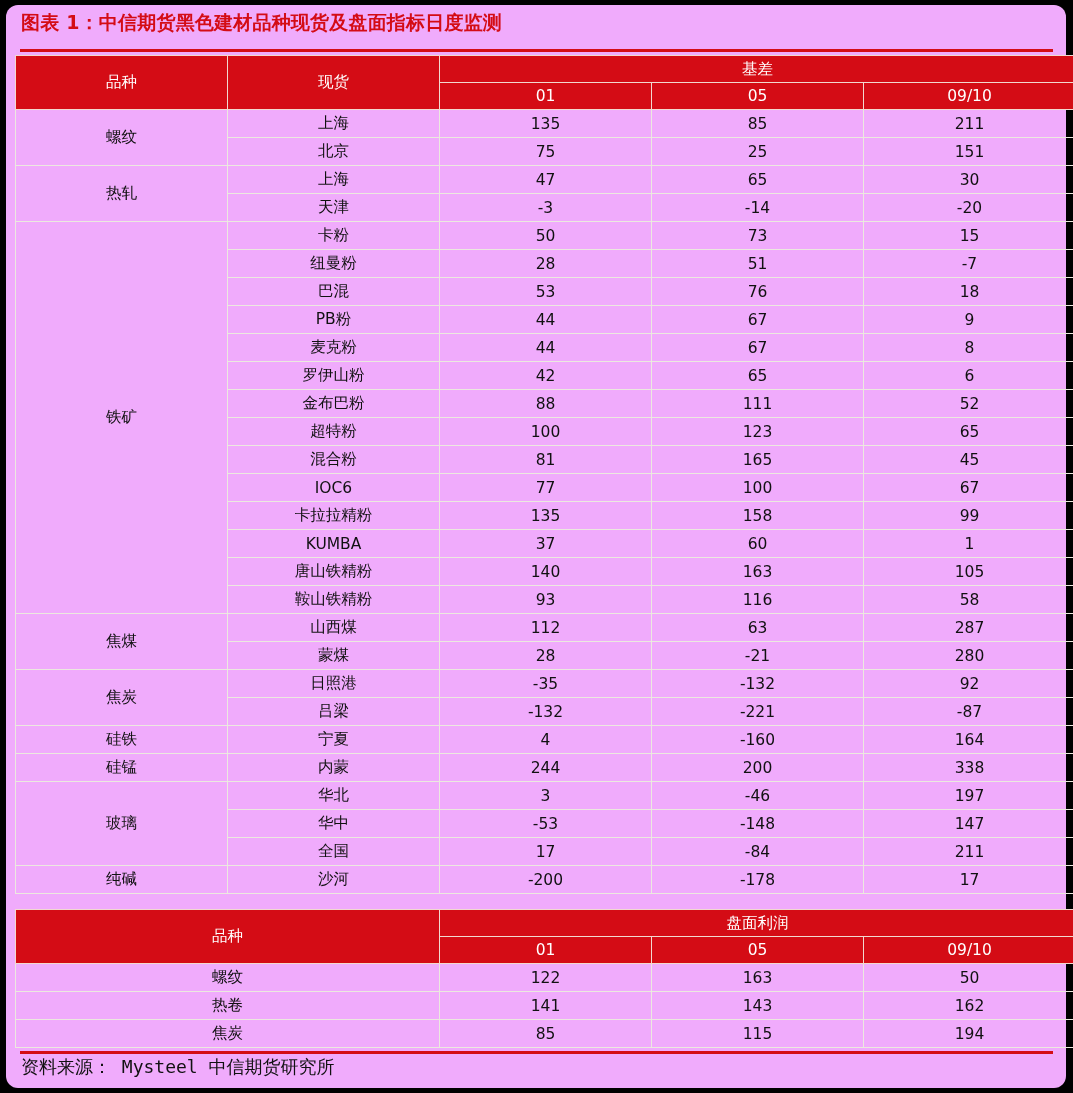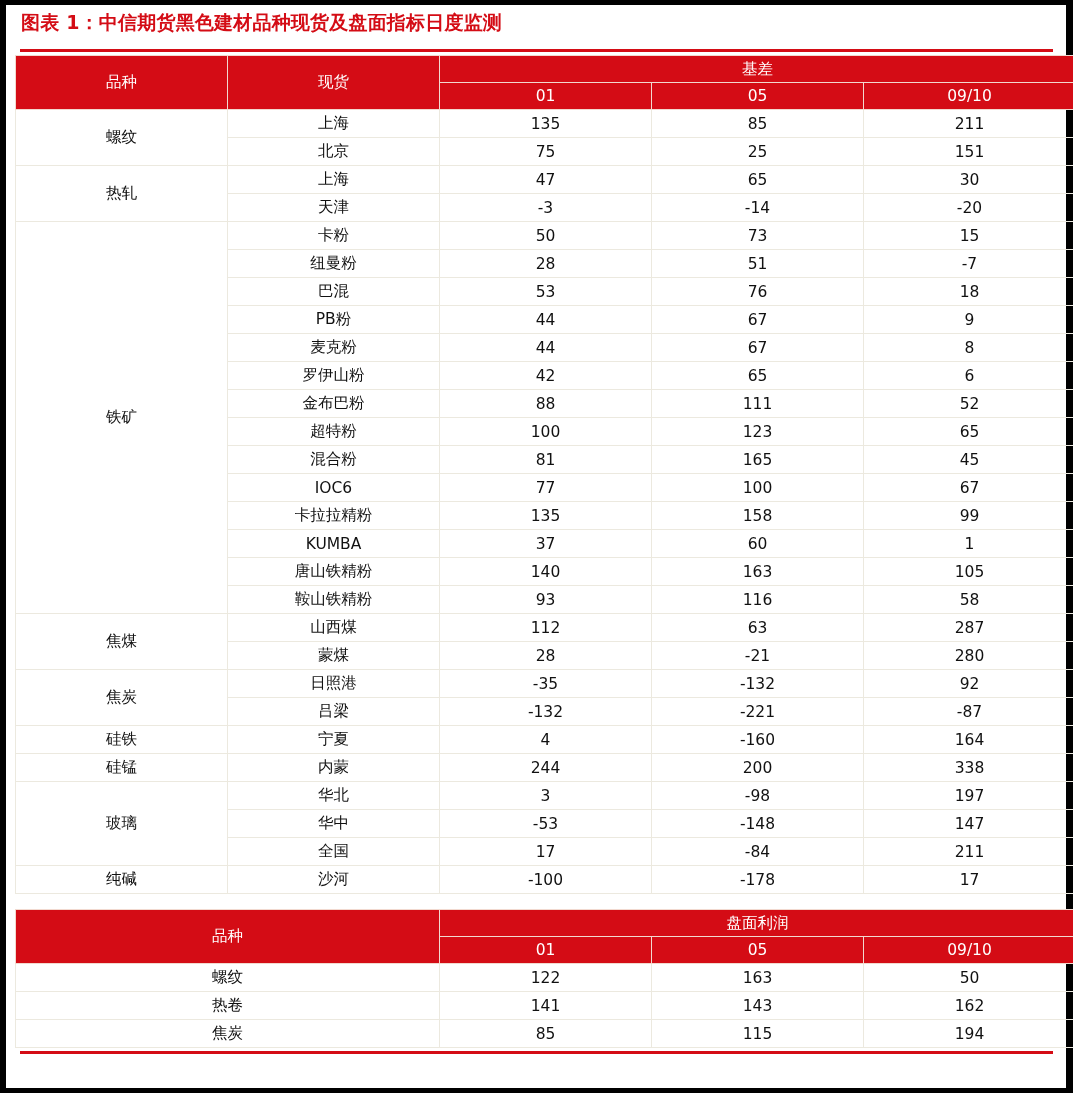--- a/index.html
+++ b/index.html
@@ -1,21 +1,21 @@
 <!DOCTYPE html>
 <html><head>
 <meta charset="utf-8">
 <style>
   html, body { margin: 0; padding: 0; }
   body {
     width: 1073px; height: 1093px; background: #000; position: relative; overflow: hidden;
     font-family: "DejaVu Sans", "Liberation Sans", sans-serif;
   }
   .page {
-    position: absolute; left: 6px; top: 5px; width: 1060px; height: 1083px; background: #ffffff;
+    position: absolute; left: 6px; top: 5px; width: 1060px; height: 1083px; background: #f0abfc; border-radius: 12px;
   }
   .title {
     position: absolute; left: 15px; top: 5px; font-size: 19px; font-weight: bold; color: #d40c15;
     letter-spacing: 0.2px; white-space: nowrap;
   }
   .rule-top { position: absolute; left: 14px; top: 44px; width: 1033px; height: 3px; background: #d40c15; }
   .rule-bottom { position: absolute; left: 14px; top: 1046px; width: 1033px; height: 3px; background: #d40c15; }
   table {
     position: absolute; left: 9px; border-collapse: collapse; table-layout: fixed; width: 1060px;
   }
@@ -211,39 +211,39 @@
           <td rowspan="1">硅锰</td>
           <td>内蒙</td>
           <td>244</td>
           <td>200</td>
           <td>338</td>
         </tr>
         <tr>
           <td rowspan="3">玻璃</td>
           <td>华北</td>
           <td>3</td>
-          <td>-98</td>
+          <td>-46</td>
           <td>197</td>
         </tr>
         <tr>
           <td>华中</td>
           <td>-53</td>
           <td>-148</td>
           <td>147</td>
         </tr>
         <tr>
           <td>全国</td>
           <td>17</td>
           <td>-84</td>
           <td>211</td>
         </tr>
         <tr>
           <td rowspan="1">纯碱</td>
           <td>沙河</td>
-          <td>-100</td>
+          <td>-200</td>
           <td>-178</td>
           <td>17</td>
         </tr>
       </tbody>
   </table>
 
   <table id="t2">
     <colgroup>
         <col style="width:212px">
         <col style="width:212px">
@@ -278,13 +278,14 @@
         <tr>
           <td colspan="2">焦炭</td>
           <td>85</td>
           <td>115</td>
           <td>194</td>
         </tr>
       </tbody>
   </table>
 
   <div class="rule-bottom"></div>
+  <div class="source">资料来源： Mysteel 中信期货研究所</div>
 </div>
 
 </body></html>

